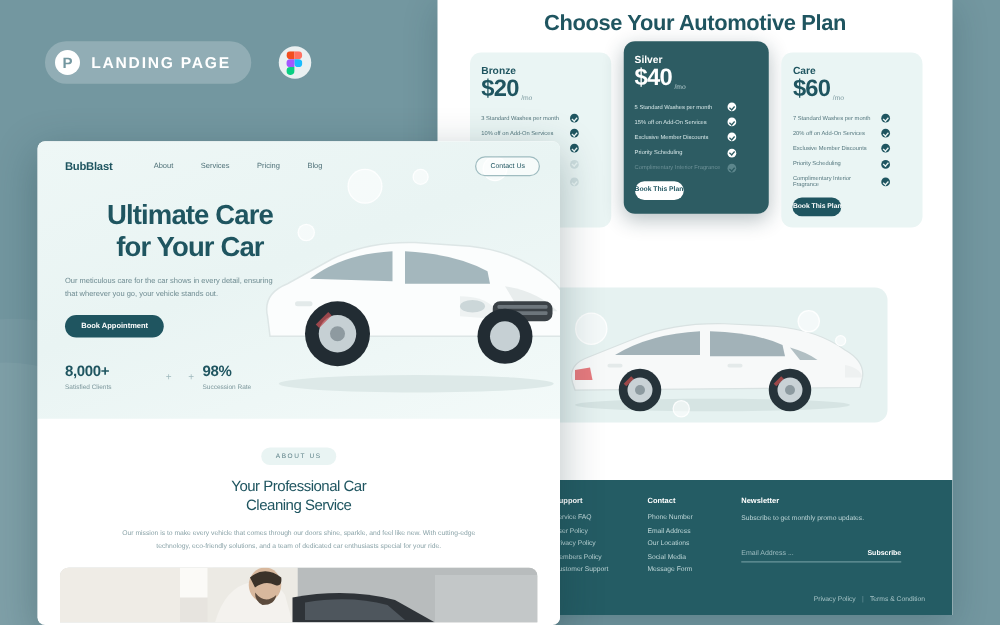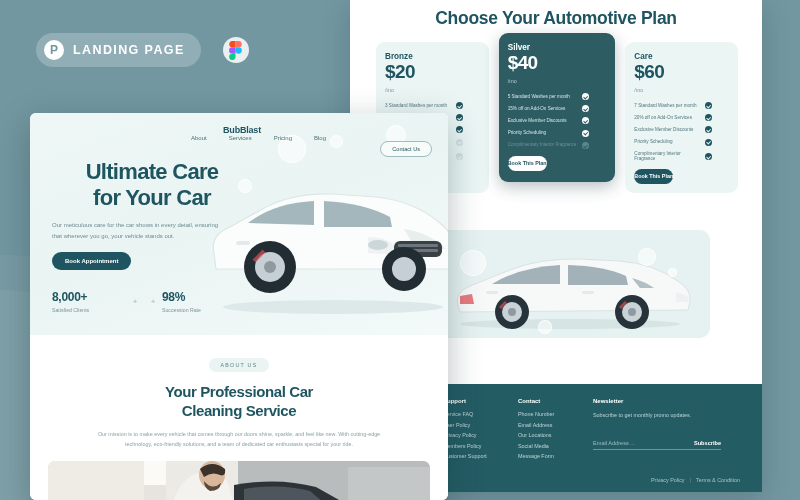--- a/index.html
+++ b/index.html
@@ -57,21 +57,21 @@
   .plan {
     width: 114px; border-radius: 9px; padding: 10px 26px 9px 9px;
     background: #eaf5f4; position: relative;
   }
   .plan.featured {
     width: 118px; background: #2d5c63; margin-top: -9px; padding-bottom: 11px;
     box-shadow: 0 5px 16px rgba(20,50,58,0.3);
   }
   .plan-name { font-size: 8.2px; font-weight: 700; color: #1f5560; }
   .plan.featured .plan-name { color: #ffffff; }
-  .plan-price-row { display: flex; align-items: flex-start; gap: 2px; margin-top: 1px; flex-direction: column; }
+  .plan-price-row { display: flex; align-items: flex-end; gap: 2px; margin-top: 1px; }
   .plan-price { font-size: 19px; font-weight: 700; color: #1f5560; line-height: 1.05; letter-spacing: -0.6px; }
   .plan.featured .plan-price { color: #ffffff; }
   .plan-per { font-size: 5.4px; color: #7d9aa0; margin-top: 3px; }
   .plan.featured .plan-per { color: #b6cdd0; }
 
   .feat-list { margin-top: 9px; }
   .feat {
     display: flex; align-items: center; justify-content: space-between;
     gap: 5px; margin-bottom: 5.2px;
   }
@@ -154,21 +154,21 @@
     box-shadow: 0 10px 34px rgba(18,45,52,0.3);
     z-index: 20;
   }
   .hero {
     position: relative; height: 222px;
     background: linear-gradient(160deg,#eef7f6 0%, #e9f4f3 45%, #f3faf9 100%);
     overflow: hidden;
   }
   .nav {
     display: flex; align-items: center; padding: 12px 16px 0 22px; gap: 0;
-    position: relative; z-index: 4; flex-direction: column;
+    position: relative; z-index: 4;
   }
   .brand { color: #1f5560; font-size: 9px; font-weight: 700; letter-spacing: -0.2px; }
   .nav-links { display: flex; gap: 22px; margin-left: 33px; }
   .nav-link { color: #4f7178; font-size: 6px; }
   .contact-btn {
     margin-left: auto; border: 1px solid #9fbcc0; border-radius: 12px;
     color: #1f5560; font-size: 5.6px; padding: 4px 11px; background: rgba(255,255,255,0.6);
   }
   .hero-copy { position: absolute; left: 22px; top: 46px; width: 200px; z-index: 4; }
   .hero-h1 {
@@ -187,21 +187,21 @@
   .stat-dot { width: 18px; display: flex; align-items: center; justify-content: center;
               color: #9fb9bd; font-size: 8px; margin-top: 7px; }
   .hero-car { position: absolute; right: -10px; top: 44px; width: 250px; height: 165px; z-index: 3; }
 
   .about { padding: 18px 0 0 0; text-align: center; background: #fff; }
   .about-pill {
     display: inline-block; background: #e9f4f3; color: #5d8188;
     font-size: 5.2px; letter-spacing: 1.3px; border-radius: 9px; padding: 4px 12px;
   }
   .about-h {
-    margin-top: 10px; color: #1f5560; font-size: 15px; font-weight: 700;
+    margin-top: 10px; color: #1f5560; font-size: 12px; font-weight: 400;
     line-height: 1.28; letter-spacing: -0.4px;
   }
   .about-p {
     margin: 9px auto 0; width: 298px; color: #8aa3a8; font-size: 5.4px; line-height: 1.85;
   }
   .about-img {
     margin: 12px 18px 0; height: 44px; border-radius: 7px 7px 0 0; overflow: hidden;
     position: relative; background: #dfe3e2;
   }
 </style>

